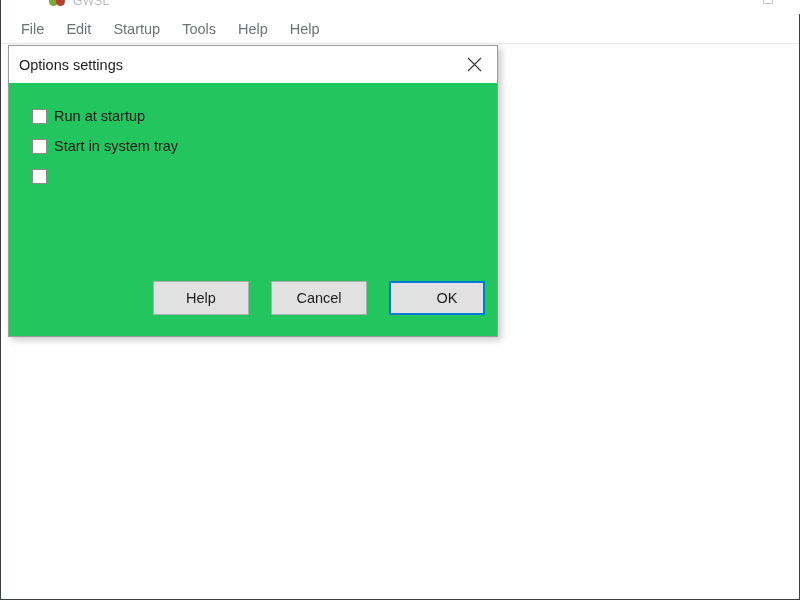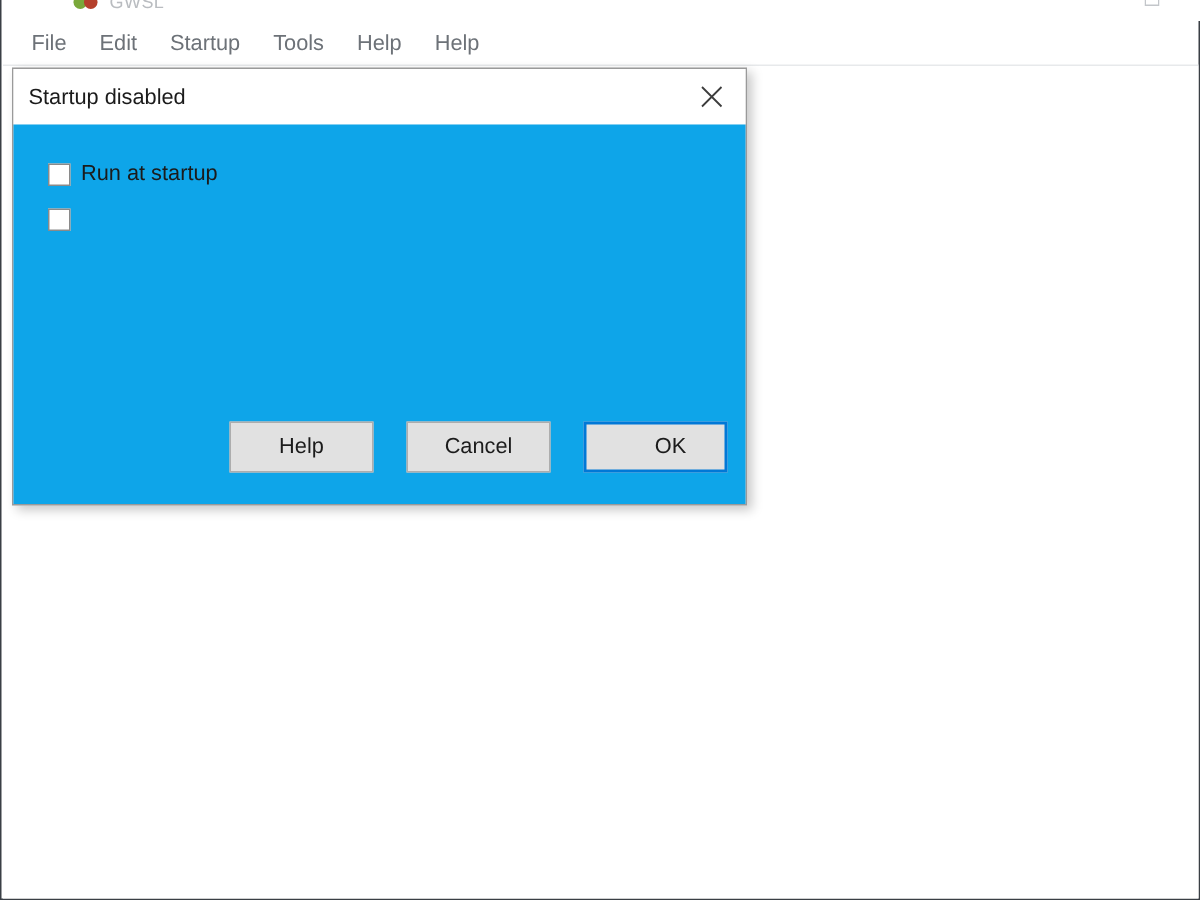--- a/index.html
+++ b/index.html
@@ -170,21 +170,21 @@
     display: flex;
     align-items: center;
     justify-content: center;
     cursor: default;
   }
   .dialog-close svg { display: block; }
 
   .dialog-body {
     position: relative;
     height: 253px;
-    background: #0ea5e9;
+    background: #22c55e;
   }
 
   .checkbox-group {
     position: absolute;
     left: 23px;
     top: 18px;
   }
 
   .checkbox-row {
     display: flex;
@@ -283,37 +283,41 @@
       <div class="menu-item">Help</div>
     </div>
     <div class="menu-sep"></div>
 
     <div class="client-area"></div>
   </div>
 
   <div class="dialog">
 
     <div class="dialog-titlebar">
-      <span class="dialog-title">Startup disabled</span>
+      <span class="dialog-title">Options settings</span>
       <div class="dialog-close">
         <svg width="15" height="15" viewBox="0 0 15 15">
           <path d="M1 1 L14 14 M14 1 L1 14" stroke="#3c3c3c" stroke-width="1.2" fill="none"></path>
         </svg>
       </div>
     </div>
 
     <div class="dialog-body">
 
       <div class="checkbox-group">
 
         <div class="checkbox-row">
           <span class="checkbox-box"></span>
           <span class="checkbox-label">Run at startup</span>
         </div>
 
+        <div class="checkbox-row">
+          <span class="checkbox-box"></span>
+          <span class="checkbox-label">Start in system tray</span>
+        </div>
 
         <div class="checkbox-row">
           <span class="checkbox-box"></span>
         </div>
 
       </div>
 
       <div class="button-row">
         <button class="dlg-button">Help</button>
         <button class="dlg-button">Cancel</button>

